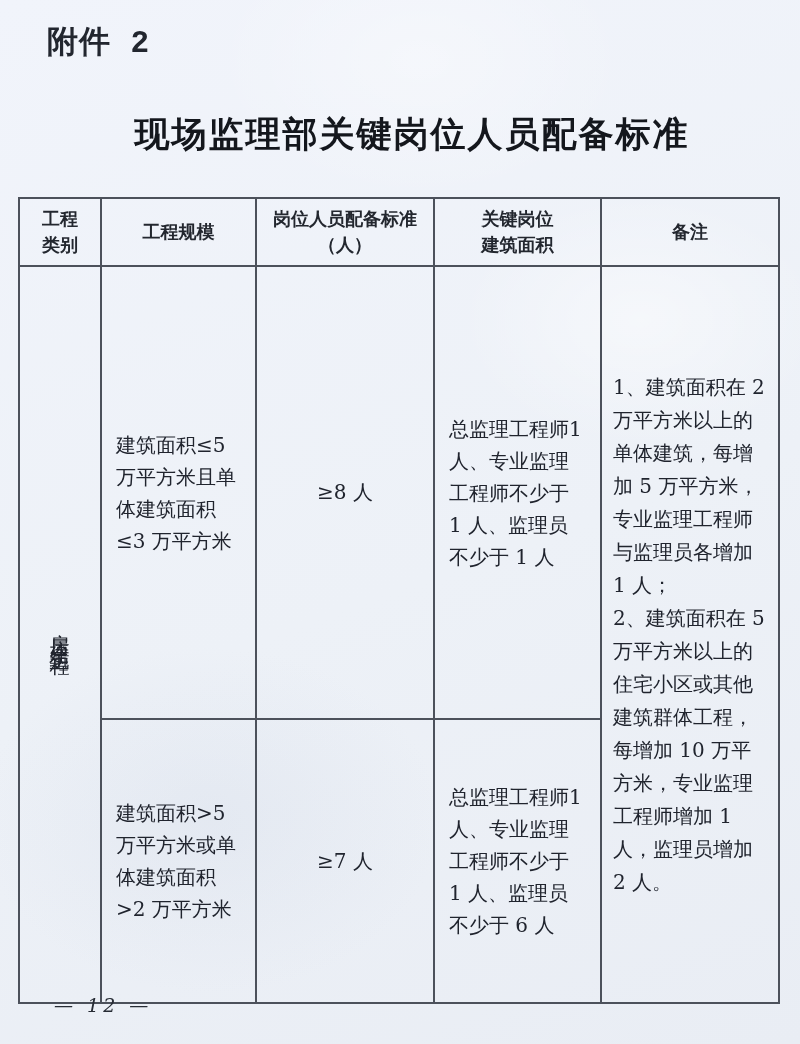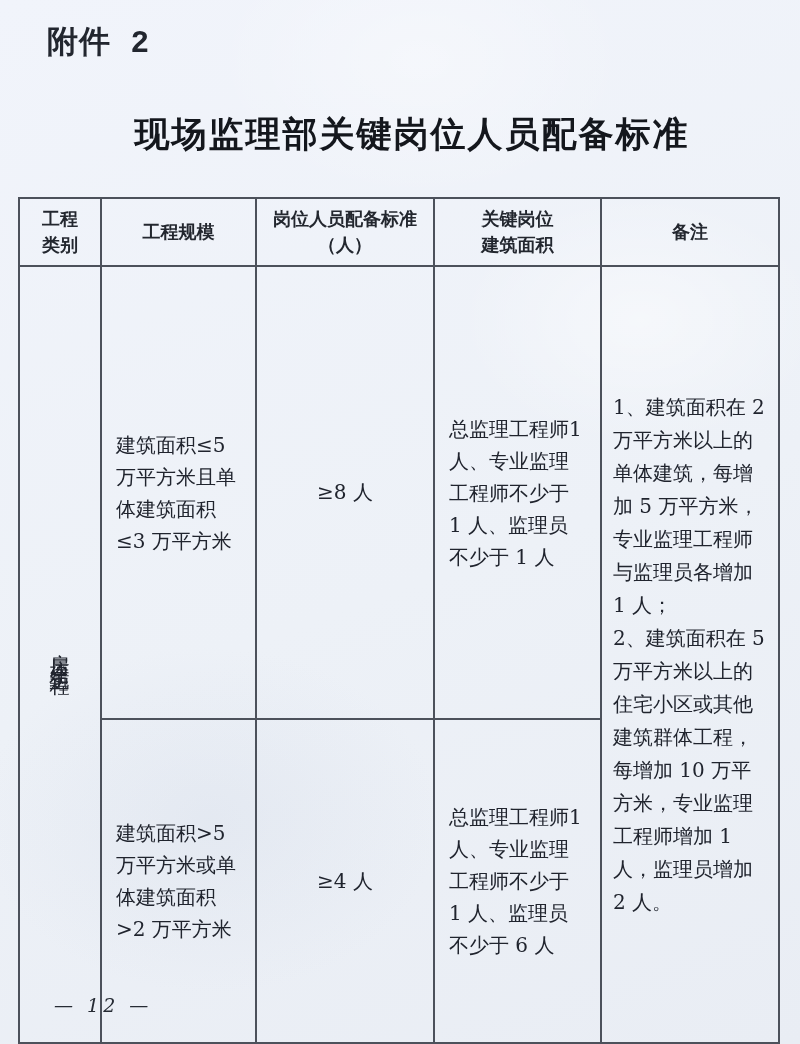--- a/index.html
+++ b/index.html
@@ -56,21 +56,21 @@
     table-layout: fixed;
   }
   table.staffing th,
   table.staffing td {
     border: 2px solid #4c515b;
     vertical-align: middle;
     overflow: hidden;
   }
   table.staffing thead tr { height: 68px; }
   table.staffing tr.row1 { height: 453px; }
-  table.staffing tr.row2 { height: 324px; }
+  table.staffing tr.row2 { height: 284px; }
   th.hdr {
     font-family: "DejaVu Serif", serif;
     font-weight: 700;
     font-size: 18px;
     line-height: 26px;
     text-align: center;
     white-space: pre-line;
     color: #23272f;
     padding: 0 4px;
   }
@@ -151,21 +151,21 @@
           <span class="vertical-text">房屋建筑工程</span>
         </td>
         <td class="cell-text">建筑面积≤5 万平方米且单体建筑面积≤3 万平方米</td>
         <td class="cell-center">≥8 人</td>
         <td class="cell-text">总监理工程师1人、专业监理工程师不少于 1 人、监理员不少于 1 人</td>
         <td class="cell-remarks" rowspan="2">1、建筑面积在 2 万平方米以上的单体建筑，每增加 5 万平方米，专业监理工程师与监理员各增加 1 人；
 2、建筑面积在 5 万平方米以上的住宅小区或其他建筑群体工程，每增加 10 万平方米，专业监理工程师增加 1 人，监理员增加 2 人。</td>
       </tr>
       <tr class="row2">
         <td class="cell-text">建筑面积&gt;5 万平方米或单体建筑面积&gt;2 万平方米</td>
-        <td class="cell-center">≥4 人</td>
+        <td class="cell-center">≥7 人</td>
         <td class="cell-text">总监理工程师1人、专业监理工程师不少于 1 人、监理员不少于 6 人</td>
       </tr>
     </tbody>
   </table>
 
   <div class="footer">— 12 —</div>
 
 </div>
 
 </body></html>

